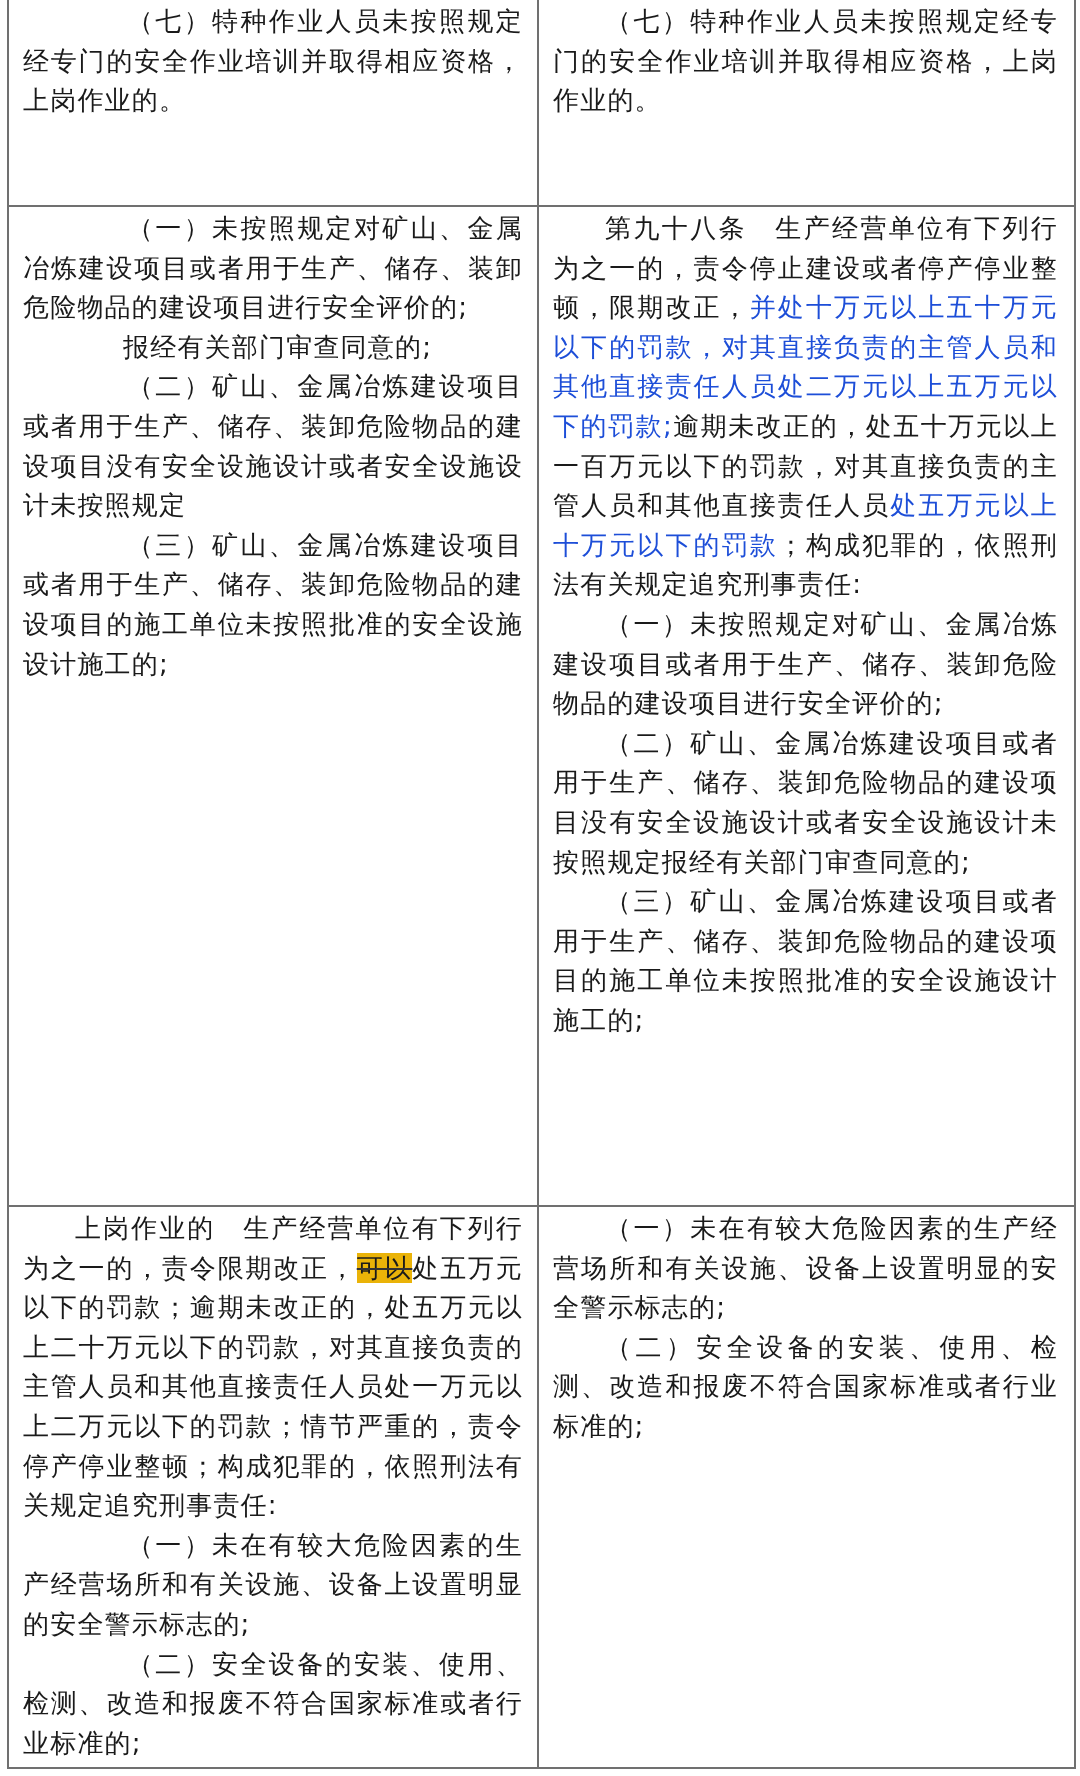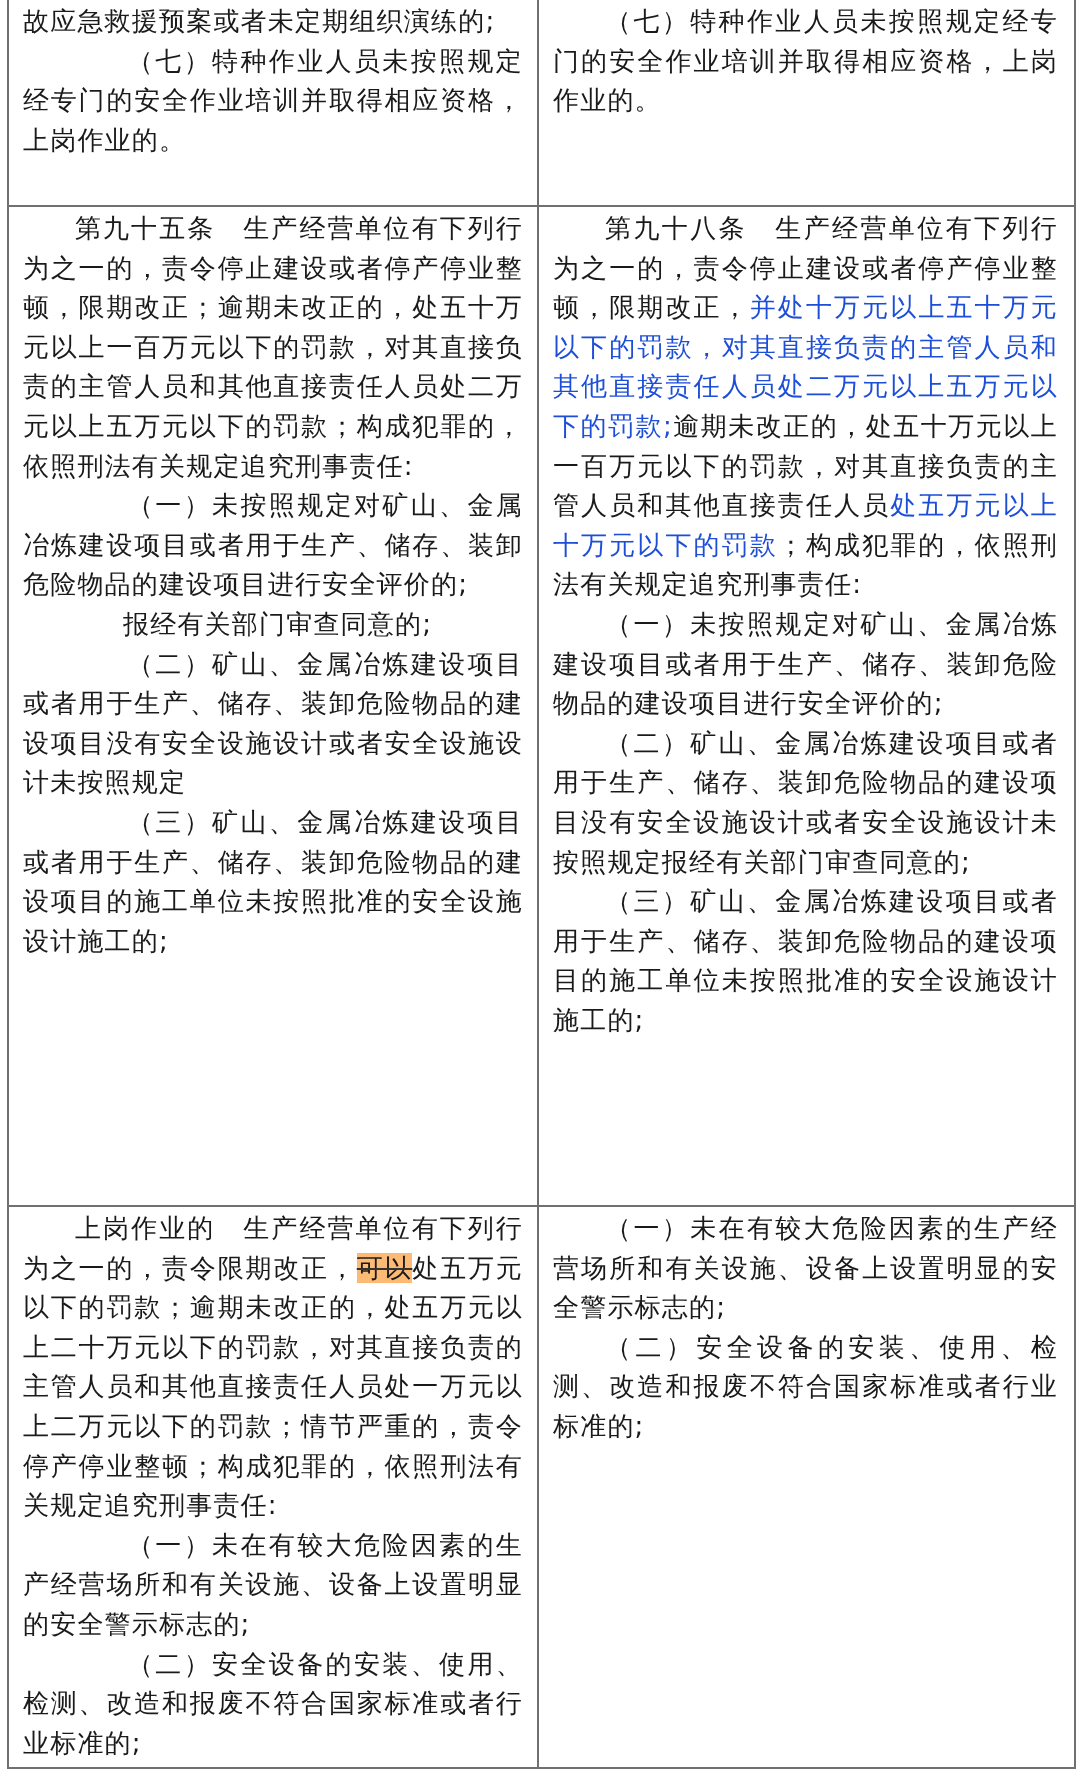--- a/index.html
+++ b/index.html
@@ -11,44 +11,42 @@
   .row:first-child { border-top:none; }
   .cell { box-sizing:border-box; padding:2px 14px 0 14px; font-size:26px; line-height:39.6px;
           letter-spacing:1.2px; }
   .cell.left { width:530px; border-right:2px solid #707070; }
   .cell.right { width:533px; padding-left:14px; }
   .p { margin:0; text-align:justify; text-align-last:left; }
   .ind2 { text-indent:52px; }
   .ind4 { text-indent:104px; }
   .ind-mid { padding-left:100px; }
   .red { color:#1d4ed8; }
-  .hl { background:#fdba74; text-decoration:line-through; text-decoration-color:#333; }
+  .hl { background:#eab308; text-decoration:line-through; text-decoration-color:#333; }
   .r1 { height:205px; }
   .r2 { height:998px; }
   .r3 { height:560px; }
   .watermark { position:absolute; left:828px; top:1780px; font-size:28px; color:#c8c8c8;
                letter-spacing:2px; display:flex; align-items:center; gap:6px; }
   .wm-icon { width:44px; height:30px; position:relative; }
 </style>
 </head>
 <body>
 
 <div class="table" id="tbl">
     <div class="row r1">
       <div class="cell left">
-        <p class="p"><span>故应急救援预案或者未定期组织演练的;</span></p>
         <p class="p ind4"><span>（七）特种作业人员未按照规定经专门的安全作业培训并取得相应资格，上岗作业的。</span></p>
       </div>
       <div class="cell right">
         <p class="p ind2"><span>（七）特种作业人员未按照规定经专门的安全作业培训并取得相应资格，上岗作业的。</span></p>
       </div>
     </div>
     <div class="row r2">
       <div class="cell left">
-        <p class="p ind2"><span>第九十五条　生产经营单位有下列行为之一的，责令停止建设或者停产停业整顿，限期改正；逾期未改正的，处五十万元以上一百万元以下的罚款，对其直接负责的主管人员和其他直接责任人员处二万元以上五万元以下的罚款；构成犯罪的，依照刑法有关规定追究刑事责任:</span></p>
         <p class="p ind4"><span>（一）未按照规定对矿山、金属冶炼建设项目或者用于生产、储存、装卸危险物品的建设项目进行安全评价的;</span></p>
         <p class="p ind-mid"><span>报经有关部门审查同意的;</span></p>
         <p class="p ind4"><span>（二）矿山、金属冶炼建设项目或者用于生产、储存、装卸危险物品的建设项目没有安全设施设计或者安全设施设计未按照规定</span></p>
         <p class="p ind4"><span>（三）矿山、金属冶炼建设项目或者用于生产、储存、装卸危险物品的建设项目的施工单位未按照批准的安全设施设计施工的;</span></p>
       </div>
       <div class="cell right">
         <p class="p ind2"><span>第九十八条　生产经营单位有下列行为之一的，责令停止建设或者停产停业整顿，限期改正，</span><span class="red">并处十万元以上五十万元以下的罚款，对其直接负责的主管人员和其他直接责任人员处二万元以上五万元以下的罚款;</span><span>逾期未改正的，处五十万元以上一百万元以下的罚款，对其直接负责的主管人员和其他直接责任人员</span><span class="red">处五万元以上十万元以下的罚款</span><span>；构成犯罪的，依照刑法有关规定追究刑事责任:</span></p>
         <p class="p ind2"><span>（一）未按照规定对矿山、金属冶炼建设项目或者用于生产、储存、装卸危险物品的建设项目进行安全评价的;</span></p>
         <p class="p ind2"><span>（二）矿山、金属冶炼建设项目或者用于生产、储存、装卸危险物品的建设项目没有安全设施设计或者安全设施设计未按照规定报经有关部门审查同意的;</span></p>
         <p class="p ind2"><span>（三）矿山、金属冶炼建设项目或者用于生产、储存、装卸危险物品的建设项目的施工单位未按照批准的安全设施设计施工的;</span></p>

